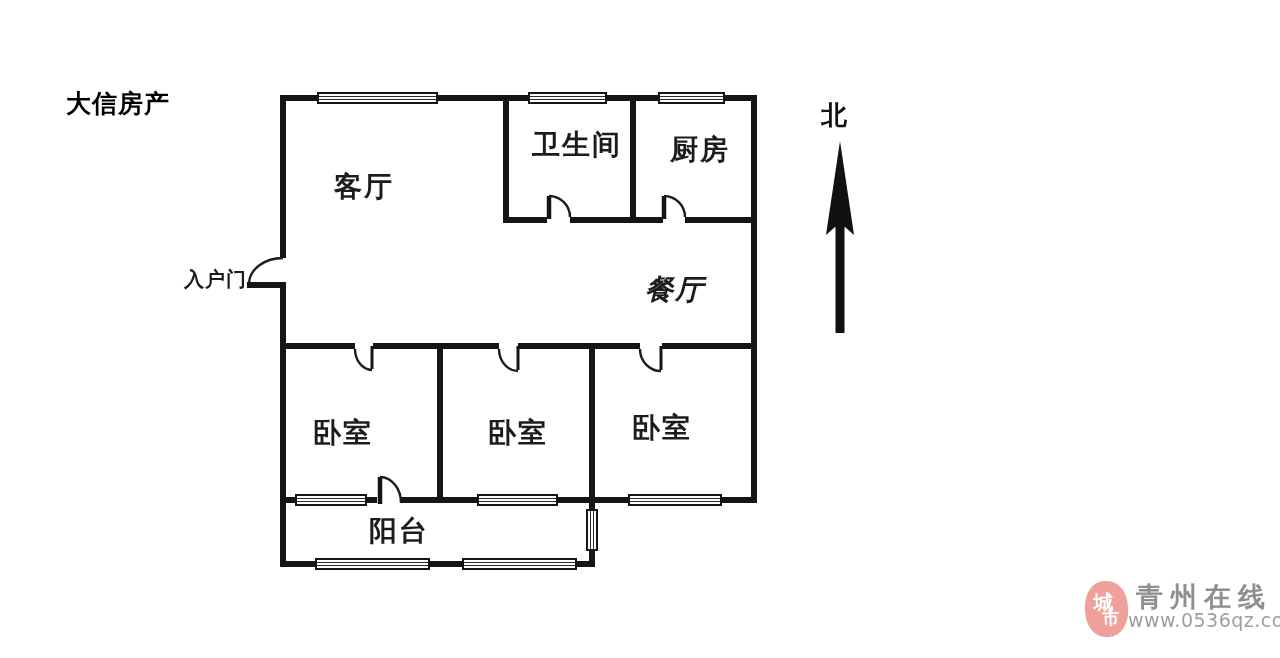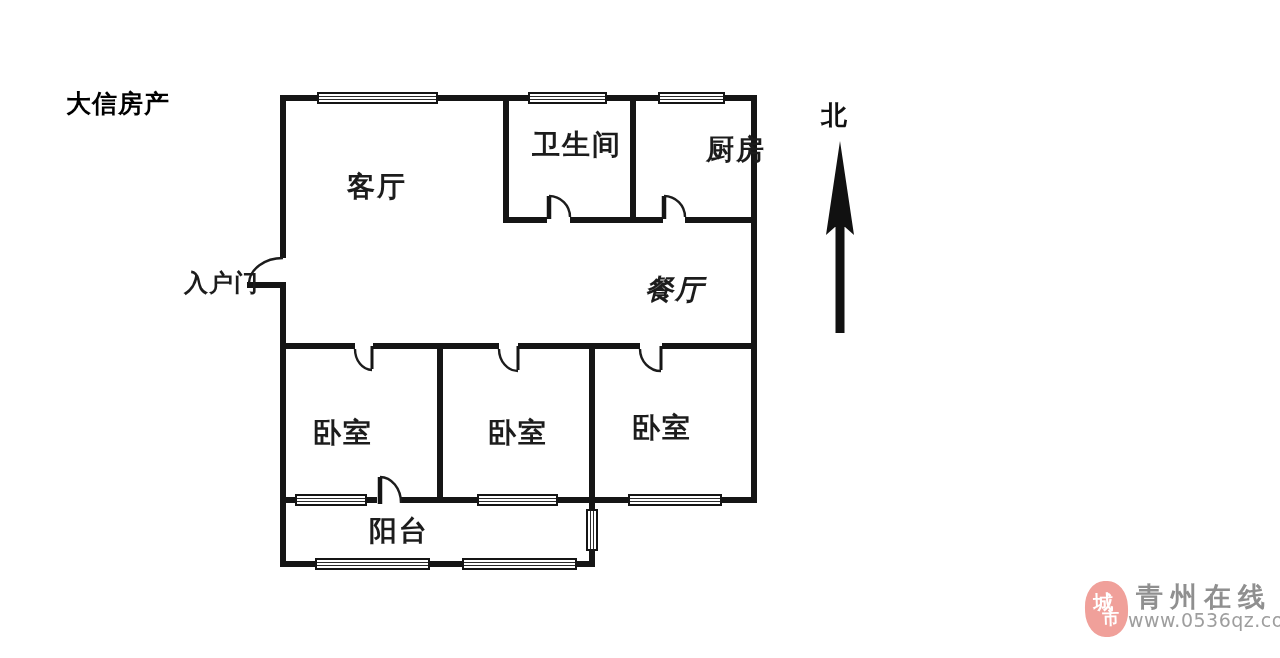--- a/index.html
+++ b/index.html
@@ -17,21 +17,21 @@
   }
   .win.v::before{
     content:"";position:absolute;top:0;bottom:0;left:50%;width:4px;margin-left:-2px;
     border-left:1px solid #2a2a2a;border-right:1px solid #2a2a2a;box-sizing:border-box;
   }
   
   .lbl{
     position:absolute;color:#1c1c1c;font-size:28px;font-weight:600;
     letter-spacing:2px;white-space:nowrap;line-height:1;
   }
-  .lbl.small{font-size:24px;letter-spacing:1px;}
+  .lbl.small{font-size:20px;letter-spacing:1px;font-family:Liberation Mono, monospace;}
   
   #overlay{position:absolute;left:0;top:0;}
   
   #north-label{position:absolute;left:821px;top:102px;font-size:26px;font-weight:bold;color:#111;line-height:1;}
   
   #agency-watermark{
     position:absolute;left:66px;top:67px;font-size:25px;font-weight:bold;
     color:#000000;letter-spacing:1px;line-height:1;margin-top:24px;
   }
   
@@ -112,23 +112,23 @@
     <path d="M661 346 L661 370" stroke="#151515" stroke-width="3" fill="none"></path>
     <path d="M640 349 A 21 22 0 0 0 661 371" stroke="#1c1c1c" stroke-width="2.4" fill="none"></path>
 
     <path d="M380 477 L380 504" stroke="#151515" stroke-width="4.5" fill="none"></path>
     <path d="M380 477 A 21 26 0 0 1 401 503" stroke="#1c1c1c" stroke-width="2.4" fill="none"></path>
 
     <polygon points="840,141 854,235 845,227 835,227 826,235" fill="#111"></polygon>
     <rect x="835.5" y="227" width="9" height="106" fill="#111"></rect>
   </svg>
 
-  <span class="lbl" style="left:347px;top:173px;">客厅</span>
+  <span class="lbl" style="left:334px;top:173px;">客厅</span>
   <span class="lbl" style="left:532px;top:131px;">卫生间</span>
-  <span class="lbl" style="left:706px;top:136px;">厨房</span>
+  <span class="lbl" style="left:670px;top:136px;">厨房</span>
   <span class="lbl" style="left:645px;top:276px;font-style:italic;">餐厅</span>
   <span class="lbl" style="left:313px;top:419px;">卧室</span>
   <span class="lbl" style="left:488px;top:419px;">卧室</span>
   <span class="lbl" style="left:632px;top:414px;">卧室</span>
   <span class="lbl" style="left:369px;top:517px;">阳台</span>
   <span class="lbl small" style="left:184px;top:271px;">入户门</span>
 
   <span id="north-label">北</span>
 
   <span id="agency-watermark">大信房产</span>

